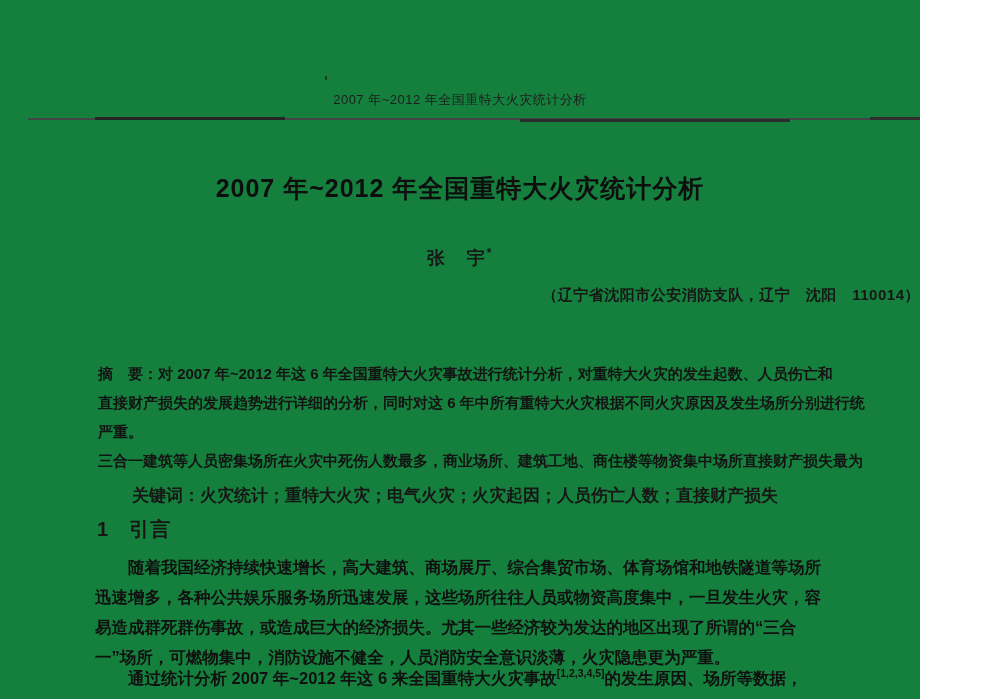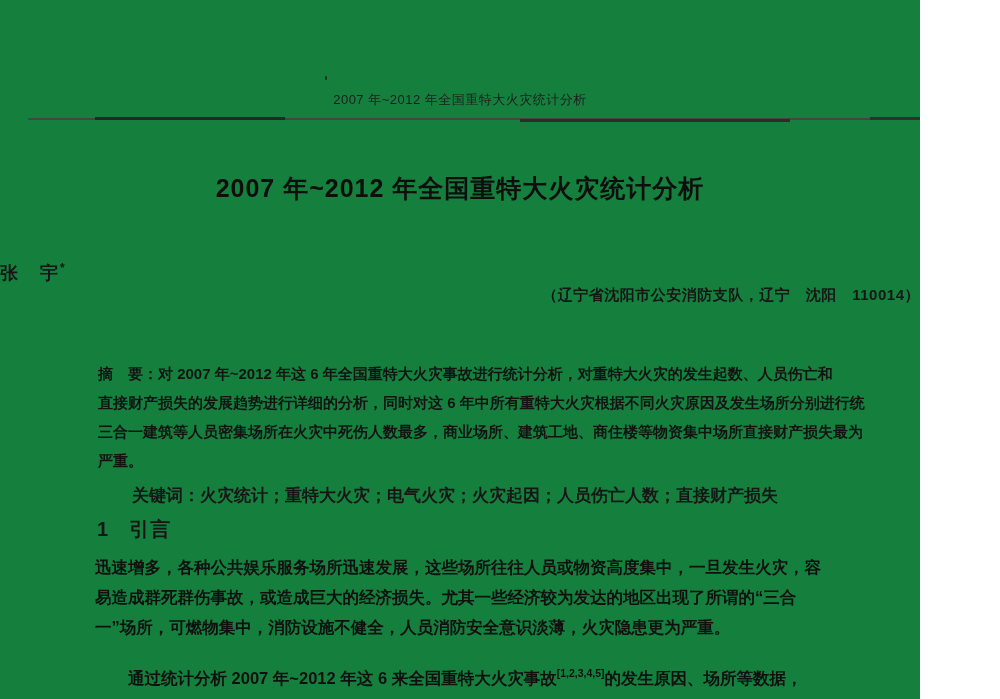--- a/index.html
+++ b/index.html
@@ -19,21 +19,21 @@
   }
   .head-rule-seg1 { position:absolute; top:117px; left:95px;  width:190px; height:3px; background:#262626; }
   .head-rule-seg2 { position:absolute; top:119px; left:520px; width:270px; height:3px; background:#2c2c2c; }
   .head-rule-seg3 { position:absolute; top:117px; left:870px; width:110px; height:3px; background:#303030; }
   .paper-title {
     position:absolute; top:172px; left:0; right:0;
     text-align:center; font-size:25px; font-weight:bold; letter-spacing:1px; color:#0e0e0e;
   }
   .author-line {
     position:absolute; top:246px; left:0; right:0;
-    font-size:18px; font-weight:bold; letter-spacing:2px;margin-top:15px;
+    text-align:center; font-size:18px; font-weight:bold; letter-spacing:2px;
   }
   .author-line sup { font-size:12px; }
   .affiliation {
     position:absolute; top:286px; left:0; right:0;
     text-align:right; font-size:15px; font-weight:bold; letter-spacing:0.5px;
   }
   .abstract {
     position:absolute; top:359px; left:98px; width:810px;
     font-size:15px; font-weight:bold; line-height:29px; color:#131313;
   }
@@ -80,31 +80,32 @@
 
   <div class="author-line">
     <span>张　宇</span><sup>*</sup>
   </div>
 
   <div class="affiliation">（辽宁省沈阳市公安消防支队，辽宁　沈阳　110014）</div>
 
   <div class="abstract">
       <div class="line">摘　要：对 2007 年~2012 年这 6 年全国重特大火灾事故进行统计分析，对重特大火灾的发生起数、人员伤亡和</div>
       <div class="line">直接财产损失的发展趋势进行详细的分析，同时对这 6 年中所有重特大火灾根据不同火灾原因及发生场所分别进行统</div>
+      <div class="line">严重。</div>
       <div class="line">三合一建筑等人员密集场所在火灾中死伤人数最多，商业场所、建筑工地、商住楼等物资集中场所直接财产损失最为</div>
-      <div class="line">严重。</div>
     </div>
 
   <div class="keywords">关键词：火灾统计；重特大火灾；电气火灾；火灾起因；人员伤亡人数；直接财产损失</div>
 
   <div class="sec-heading">
     <span class="sec-num">1</span><span>引言</span>
   </div>
 
   <div class="para1">
+      <div class="line">　　随着我国经济持续快速增长，高大建筑、商场展厅、综合集贸市场、体育场馆和地铁隧道等场所</div>
       <div class="line">迅速增多，各种公共娱乐服务场所迅速发展，这些场所往往人员或物资高度集中，一旦发生火灾，容</div>
       <div class="line">易造成群死群伤事故，或造成巨大的经济损失。尤其一些经济较为发达的地区出现了所谓的“三合</div>
       <div class="line">一”场所，可燃物集中，消防设施不健全，人员消防安全意识淡薄，火灾隐患更为严重。</div>
     </div>
 
   <div class="para2">
     <div class="line"><span>　　通过统计分析 2007 年~2012 年这 6 来全国重特大火灾事故</span><sup>[1,2,3,4,5]</sup><span>的发生原因、场所等数据，</span></div>
     <div class="line">我们得以系统全面地掌握相关数值，对有针对性地制定遏制重特大火灾事故的应对策略是有重要意义</div>
   </div>
 

